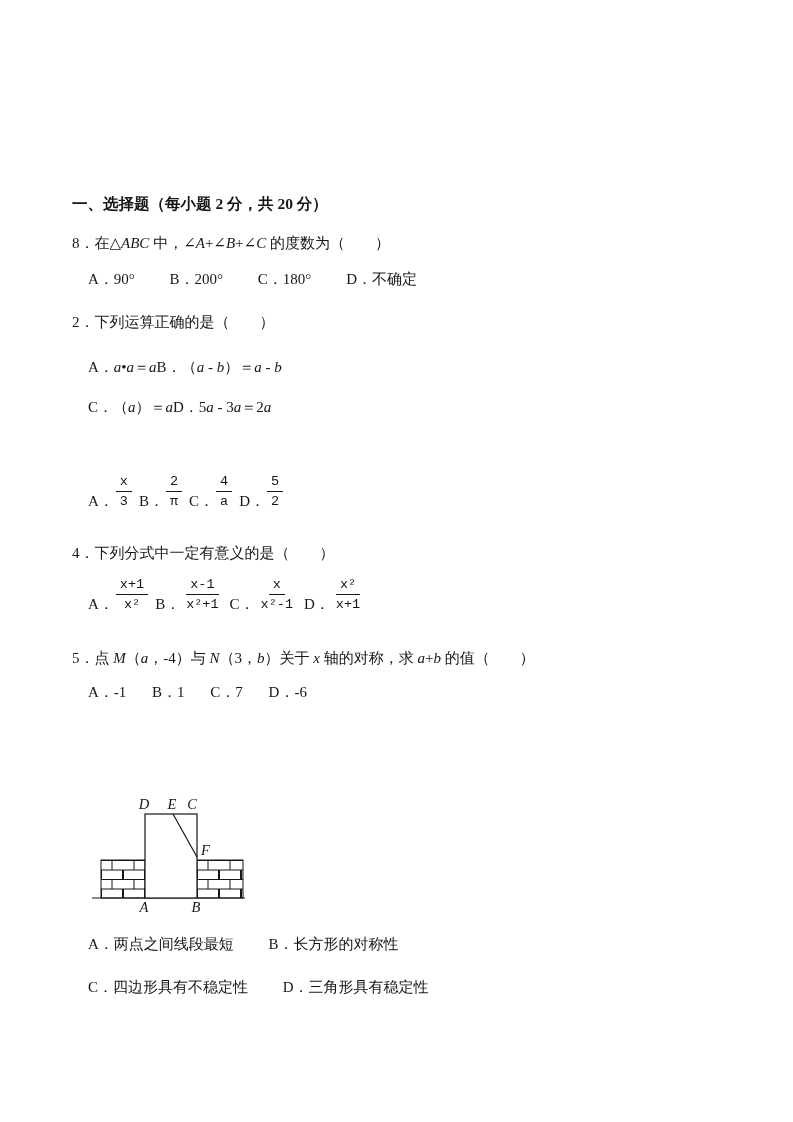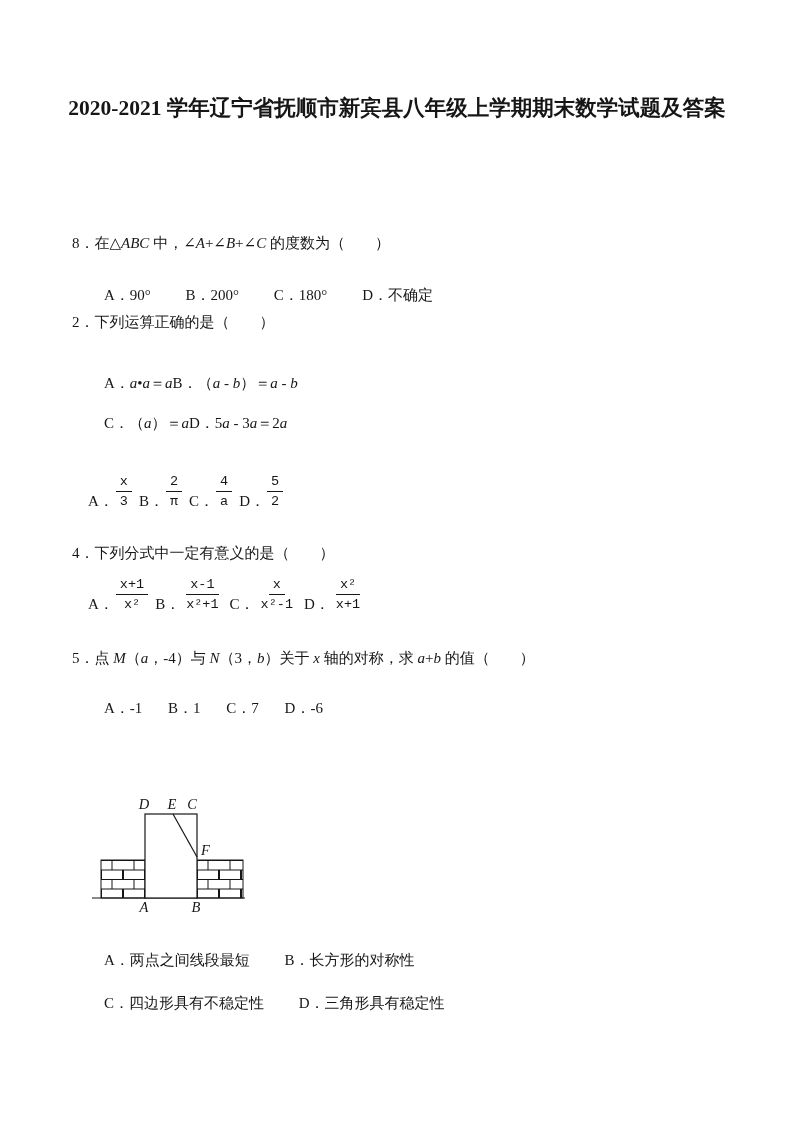--- a/index.html
+++ b/index.html
@@ -36,21 +36,21 @@
     position: absolute;
     left: 72px;
     margin: 0;
     font-size: 15px;
     line-height: 30px;
   }
   .wrap2 { width: 696px; line-height: 29.5px; }
   .opts {
     position: absolute;
     left: 88px;
-    margin: 16px;
+    margin: 0;
     font-size: 15px;
     line-height: 30px;
     white-space: nowrap;
   }
   .opt { display: inline-block; margin-right: 31px; }
   .opts.tight .opt { margin-right: 22px; }
   .opt:last-child { margin-right: 0; }
   .it { font-style: italic; }
   .frac-row {
     position: absolute;
@@ -76,22 +76,22 @@
     font-style: italic;
     font-size: 14.5px;
     fill: #161616;
   }
 </style>
 </head>
 <body>
 
 <div class="page">
 
-  <h1 class="title">2020-2021 学年辽宁省抚顺市新宾县八年级上学期期末数学试题及答案</h1>
-
+
+  <div class="section-heading">一、选择题（每小题 2 分，共 20 分）</div>
 
   <p class="q" style="top:228px"><span>8．在△</span><span class="it">ABC</span><span> 中，∠</span><span class="it">A</span><span>+∠</span><span class="it">B</span><span>+∠</span><span class="it">C</span><span> 的度数为（　　）</span></p>
   <div class="opts" style="top:264px">
     <span class="opt">A．90°</span>
     <span class="opt">B．200°</span>
     <span class="opt">C．180°</span>
     <span class="opt">D．不确定</span>
   </div>
 
   <p class="q" style="top:307px"><span>2．下列运算正确的是（　　）</span></p>

